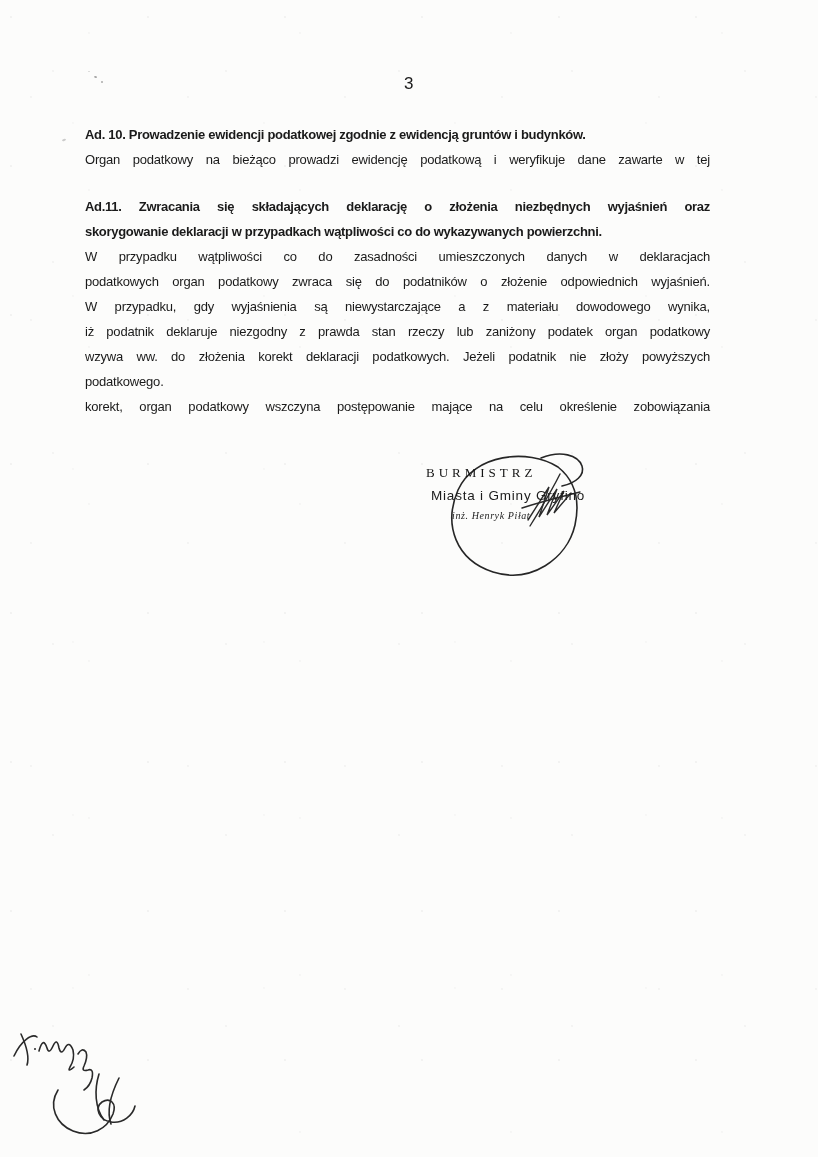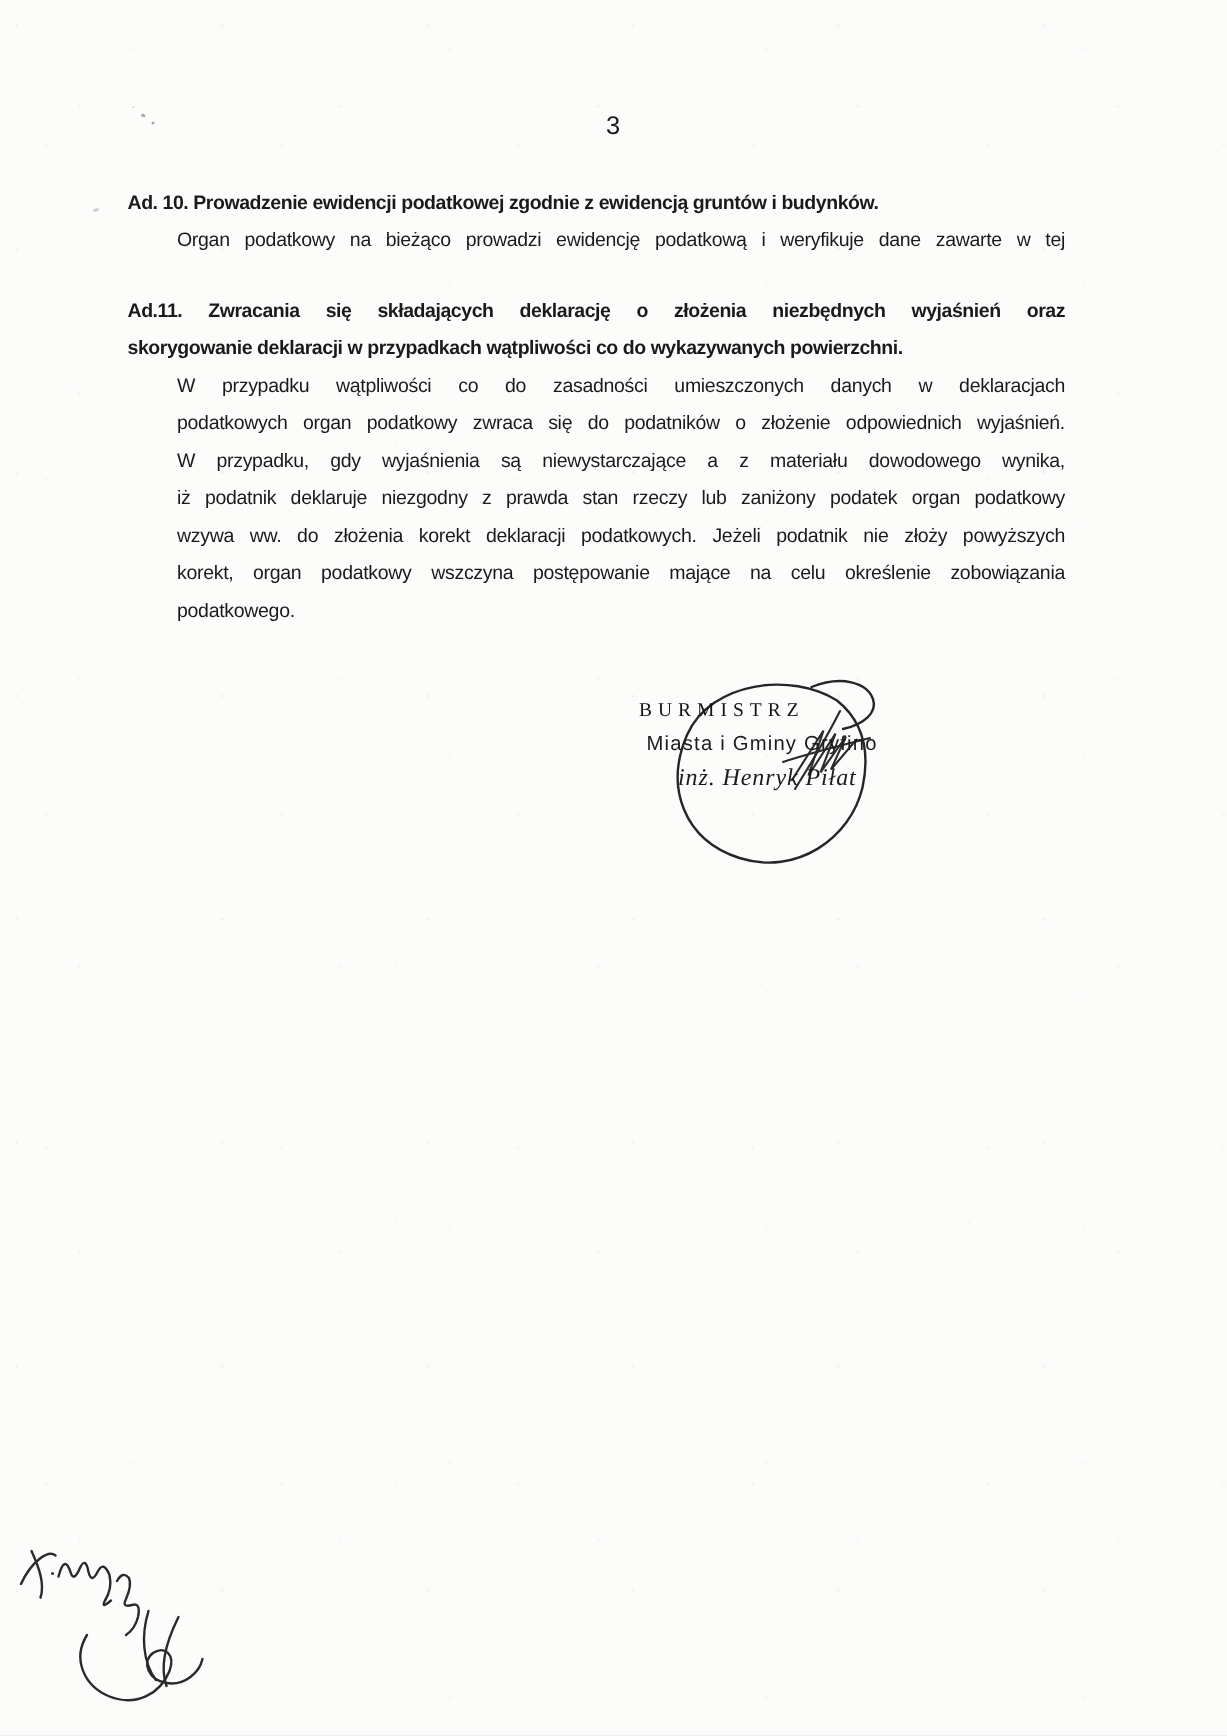--- a/index.html
+++ b/index.html
@@ -23,40 +23,40 @@
     position:absolute;top:74px;left:0;right:0;
     text-align:center;font-size:17px;letter-spacing:0.5px;
   }
   .content{
     position:absolute;left:85px;top:122px;width:625px;
     font-size:13px;line-height:25px;
   }
   .doc-section{margin:0;}
   .doc-section + .doc-section{margin-top:22px;}
   .heading{font-weight:700;letter-spacing:-0.3px;}
-  .paragraph{margin-left:33px;letter-spacing:-0.2px;}
+  .paragraph{letter-spacing:-0.2px;}
   .tline{text-align:justify;text-align-last:justify;white-space:normal;}
   .tline-last{text-align-last:left;}
   
   .stamp{position:absolute;left:410px;top:446px;width:200px;height:135px;}
   .stamp svg{position:absolute;left:0;top:0;}
   .stamp-title{
     position:absolute;left:16px;top:19px;
     font-family:"Liberation Serif", serif;
     font-size:13px;letter-spacing:4px;color:#141414;white-space:nowrap;
   }
   .stamp-subtitle{
     position:absolute;left:21px;top:42px;
     font-family:Liberation Sans, sans-serif;
     font-size:13.5px;letter-spacing:0.8px;color:#1c1c1c;white-space:nowrap;
   }
   .stamp-signer{
     position:absolute;left:42px;top:64px;
     font-family:"Liberation Serif", serif;font-style:italic;
-    font-size:16px;letter-spacing:0.6px;color:#1c1c1c;white-space:nowrap;
+    font-size:10px;letter-spacing:0.6px;color:#1c1c1c;white-space:nowrap;
   }
   
   .initials{position:absolute;left:6px;top:1014px;}
   
   .speck{position:absolute;background:rgba(70,70,70,0.45);border-radius:50%;}
   .speck.s1{left:94px;top:76px;width:3px;height:2px;transform:rotate(20deg);}
   .speck.s2{left:101px;top:81px;width:2px;height:2px;}
   .speck.s3{left:62px;top:139px;width:4px;height:2px;transform:rotate(-15deg);opacity:.6;}
   .speck.s4{left:88px;top:71px;width:2px;height:1px;opacity:.5;}
 </style>
@@ -87,22 +87,22 @@
       <div class="heading">
           <div class="tline">Ad.11. Zwracania się składających deklarację o złożenia niezbędnych wyjaśnień oraz</div>
           <div class="tline tline-last">skorygowanie deklaracji w przypadkach wątpliwości co do wykazywanych powierzchni.</div>
         </div>
       <div class="paragraph">
           <div class="tline">W przypadku wątpliwości co do zasadności umieszczonych danych w deklaracjach</div>
           <div class="tline">podatkowych organ podatkowy zwraca się do podatników o złożenie odpowiednich wyjaśnień.</div>
           <div class="tline">W przypadku, gdy wyjaśnienia są niewystarczające a z materiału dowodowego wynika,</div>
           <div class="tline">iż podatnik deklaruje niezgodny z prawda stan rzeczy lub zaniżony podatek organ podatkowy</div>
           <div class="tline">wzywa ww. do złożenia korekt deklaracji podatkowych. Jeżeli podatnik nie złoży powyższych</div>
+          <div class="tline tline-last">podatkowego.</div>
           <div class="tline">korekt, organ podatkowy wszczyna postępowanie mające na celu określenie zobowiązania</div>
-          <div class="tline tline-last">podatkowego.</div>
         </div>
     </section>
 
   </div>
 
   <div class="stamp">
     <svg width="200" height="135" viewBox="0 0 200 135">
       <g fill="none" stroke="#262626" stroke-width="1.6" stroke-linecap="round">
 
         <path d="M 148,21 C 118,2 64,8 48,44 C 33,79 46,114 83,126 C 121,138 157,113 165,79 C 171,51 163,33 148,21"></path>

